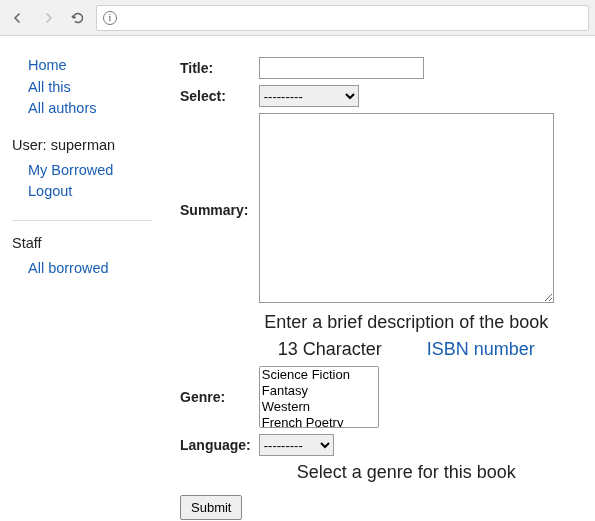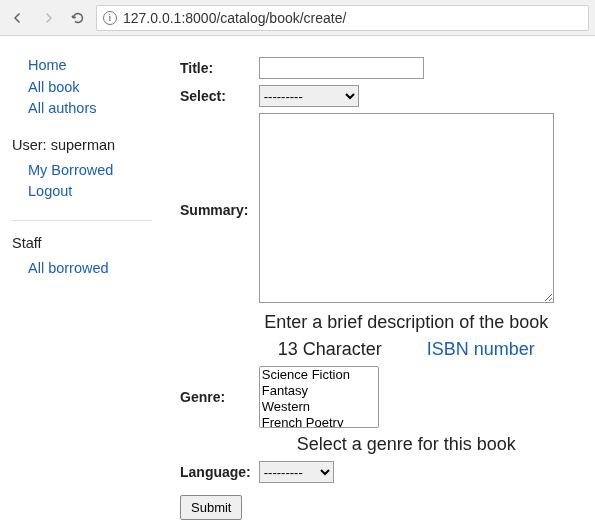--- a/index.html
+++ b/index.html
@@ -140,29 +140,28 @@
         <path d="M10 6l6 6-6 6" fill="none" stroke="#bdbdbd" stroke-width="2"></path>
       </svg>
   </div>
   <div class="nav-btn">
     <svg class="arrow" viewBox="0 0 24 24">
         <path d="M6 12a6 6 0 1 1 2 4.5M6 12l-2-3M6 12l3-1" fill="none" stroke="#5f6368" stroke-width="2"></path>
       </svg>
   </div>
   <div class="url-bar">
     <span class="info-icon">i</span>
-    <span>127.0.0.1:8000/catalog/book/create/</span>
   </div>
 </div>
 
 <div class="page">
   <div class="sidebar">
     <div class="block">
       <a href="#">Home</a>
-      <a href="#">All book</a>
+      <a href="#">All this</a>
       <a href="#">All authors</a>
     </div>
     <div class="block">
       <div class="label">User: superman</div>
       <a href="#">My Borrowed</a>
       <a href="#">Logout</a>
     </div>
     <hr class="divider">
     <div class="block">
       <div class="label">Staff</div>
@@ -204,32 +203,32 @@
         <td>
           <select multiple="" size="4">
             <option>Science Fiction</option>
             <option>Fantasy</option>
             <option>Western</option>
             <option>French Poetry</option>
           </select>
         </td>
       </tr>
       <tr>
-        <td></td>
-        <td class="help"><span>Select a genre for this book</span></td>
-      </tr>
-      <tr>
         <td class="lbl"><span>Language:</span></td>
         <td>
           <select style="width:75px">
             <option>---------</option>
           </select>
         </td>
       </tr>
       <tr>
+        <td></td>
+        <td class="help"><span>Select a genre for this book</span></td>
+      </tr>
+      <tr>
         <td class="lbl"></td>
         <td></td>
       </tr>
       <tr>
         <td><button class="submit-btn">Submit</button></td>
         <td></td>
       </tr>
     </tbody>
       </table>
   </div>

